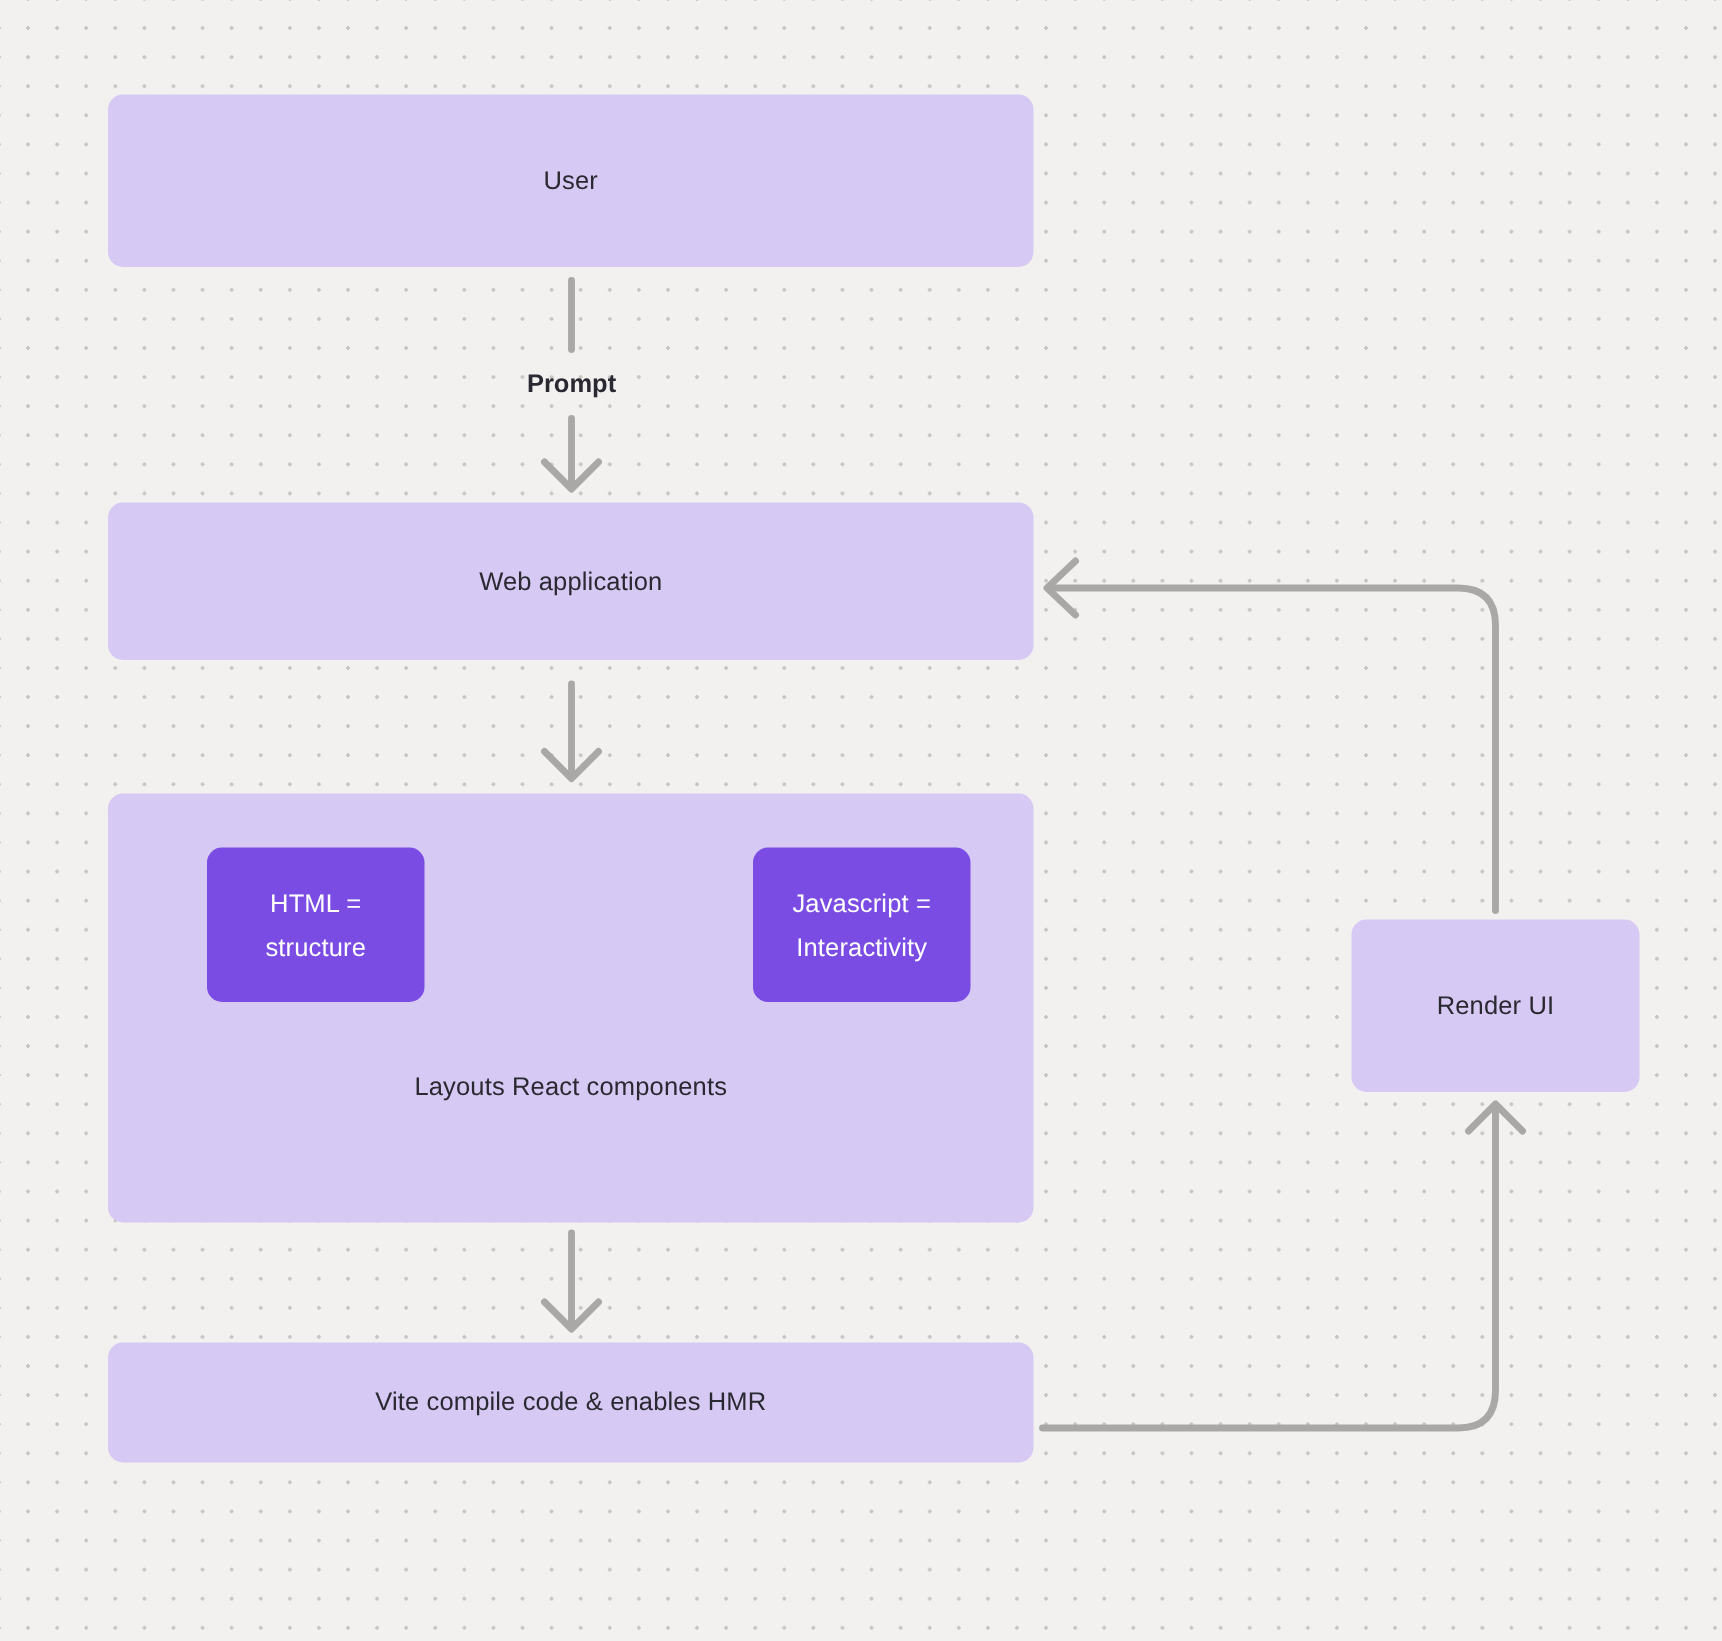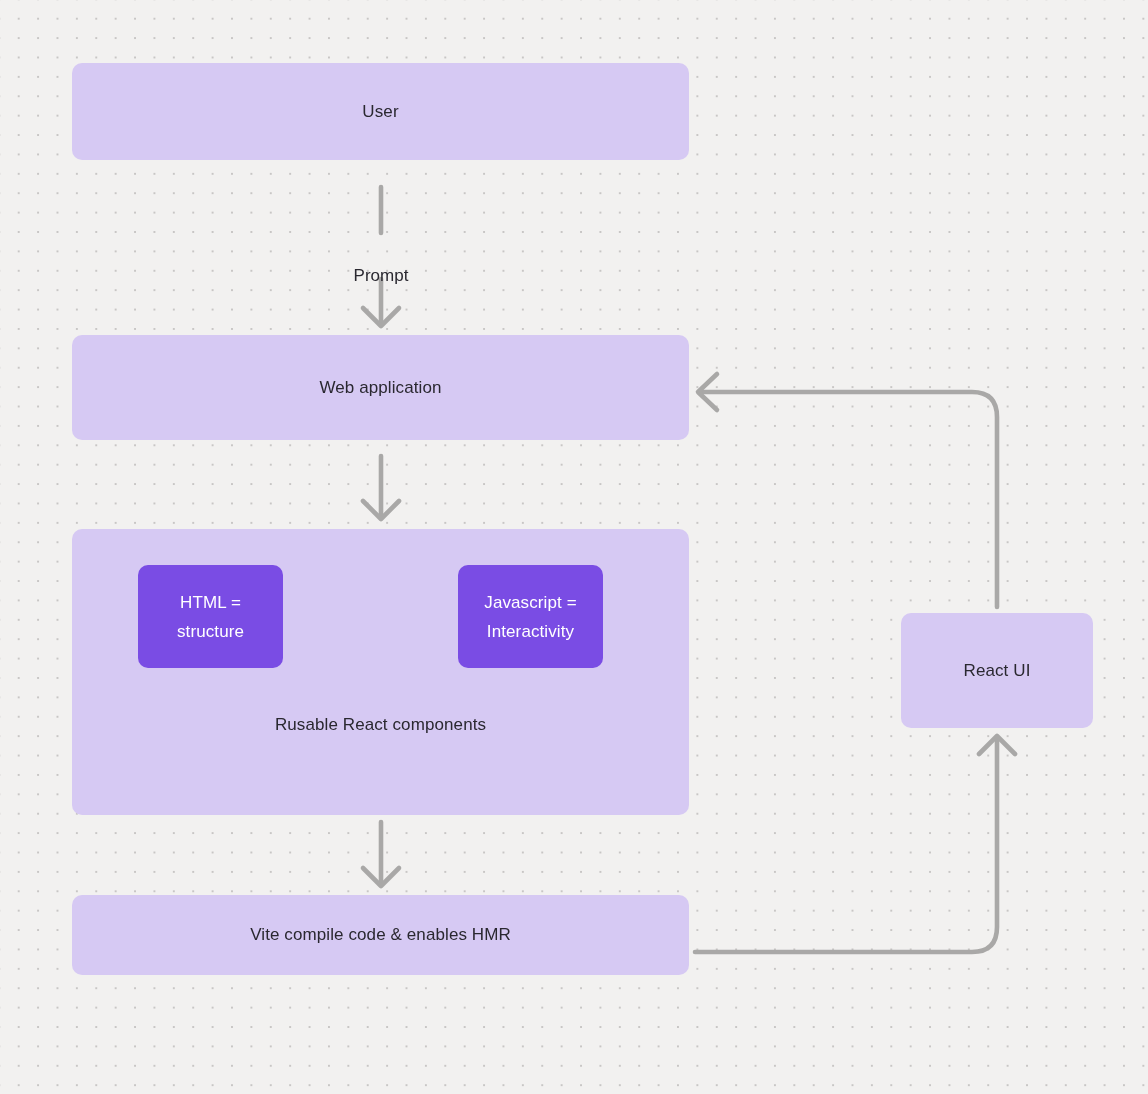--- a/index.html
+++ b/index.html
@@ -19,21 +19,21 @@
     background: #d6c9f3;
     border-radius: 10px;
     display: flex;
     align-items: center;
     justify-content: center;
     color: #2a2830;
     font-size: 17px;
     font-weight: 500;
     letter-spacing: 0.1px;
   }
-  .node-user        { left: 72px;  top: 63px;  width: 617px; height: 97px; justify-content: center; }
+  .node-user        { left: 72px;  top: 63px;  width: 617px; height: 115px; justify-content: center; }
   .node-webapp      { left: 72px;  top: 335px; width: 617px; height: 105px; }
   .node-group       { left: 72px;  top: 529px; width: 617px; height: 286px; }
   .node-vite        { left: 72px;  top: 895px; width: 617px; height: 80px; }
   .node-render-ui   { left: 901px; top: 613px; width: 192px; height: 115px; }
   .chip {
     position: absolute;
     top: 36px;
     width: 145px;
     height: 103px;
     background: #7a4ce4;
@@ -44,41 +44,40 @@
     text-align: center;
     color: #ffffff;
     font-size: 17px;
     font-weight: 500;
     line-height: 29px;
     padding: 0 15px;
     box-sizing: border-box;
   }
   .chip-html { left: 66px; }
   .chip-css  { left: 236px; }
-  .chip-js   { left: 386px; }
+  .chip-js   { left: 430px; }
   .group-caption {
     position: absolute;
     left: 0; right: 0;
     top: 186px;
     height: 30px;
     text-align: center;
     color: #2a2830;
     font-size: 17px;
     font-weight: 500;
   }
   .edge-label {
     position: absolute;
     left: 306px;
     top: 246px;
     width: 150px;
     text-align: center;
     color: #2a2830;
     font-size: 17px;
-    font-weight: 400;
-    margin-top: 20px;
+    font-weight: 700;
   }
   .connector-layer {
     position: absolute;
     left: 0; top: 0;
     width: 1148px;
     height: 1094px;
     pointer-events: none;
   }
   .connector-layer path {
     fill: none;
@@ -123,24 +122,24 @@
     <span>Web application</span>
   </div>
 
   <div class="node node-group">
     <div class="chip chip-html">
       <span>HTML = structure</span>
     </div>
     <div class="chip chip-js">
       <span>Javascript = Interactivity</span>
     </div>
-    <div class="group-caption">Rusable React components</div>
+    <div class="group-caption">Layouts React components</div>
   </div>
 
   <div class="node node-vite">
     <span>Vite compile code &amp; enables HMR</span>
   </div>
 
   <div class="node node-render-ui">
-    <span>React UI</span>
+    <span>Render UI</span>
   </div>
 
 </div>
 
 </body></html>

